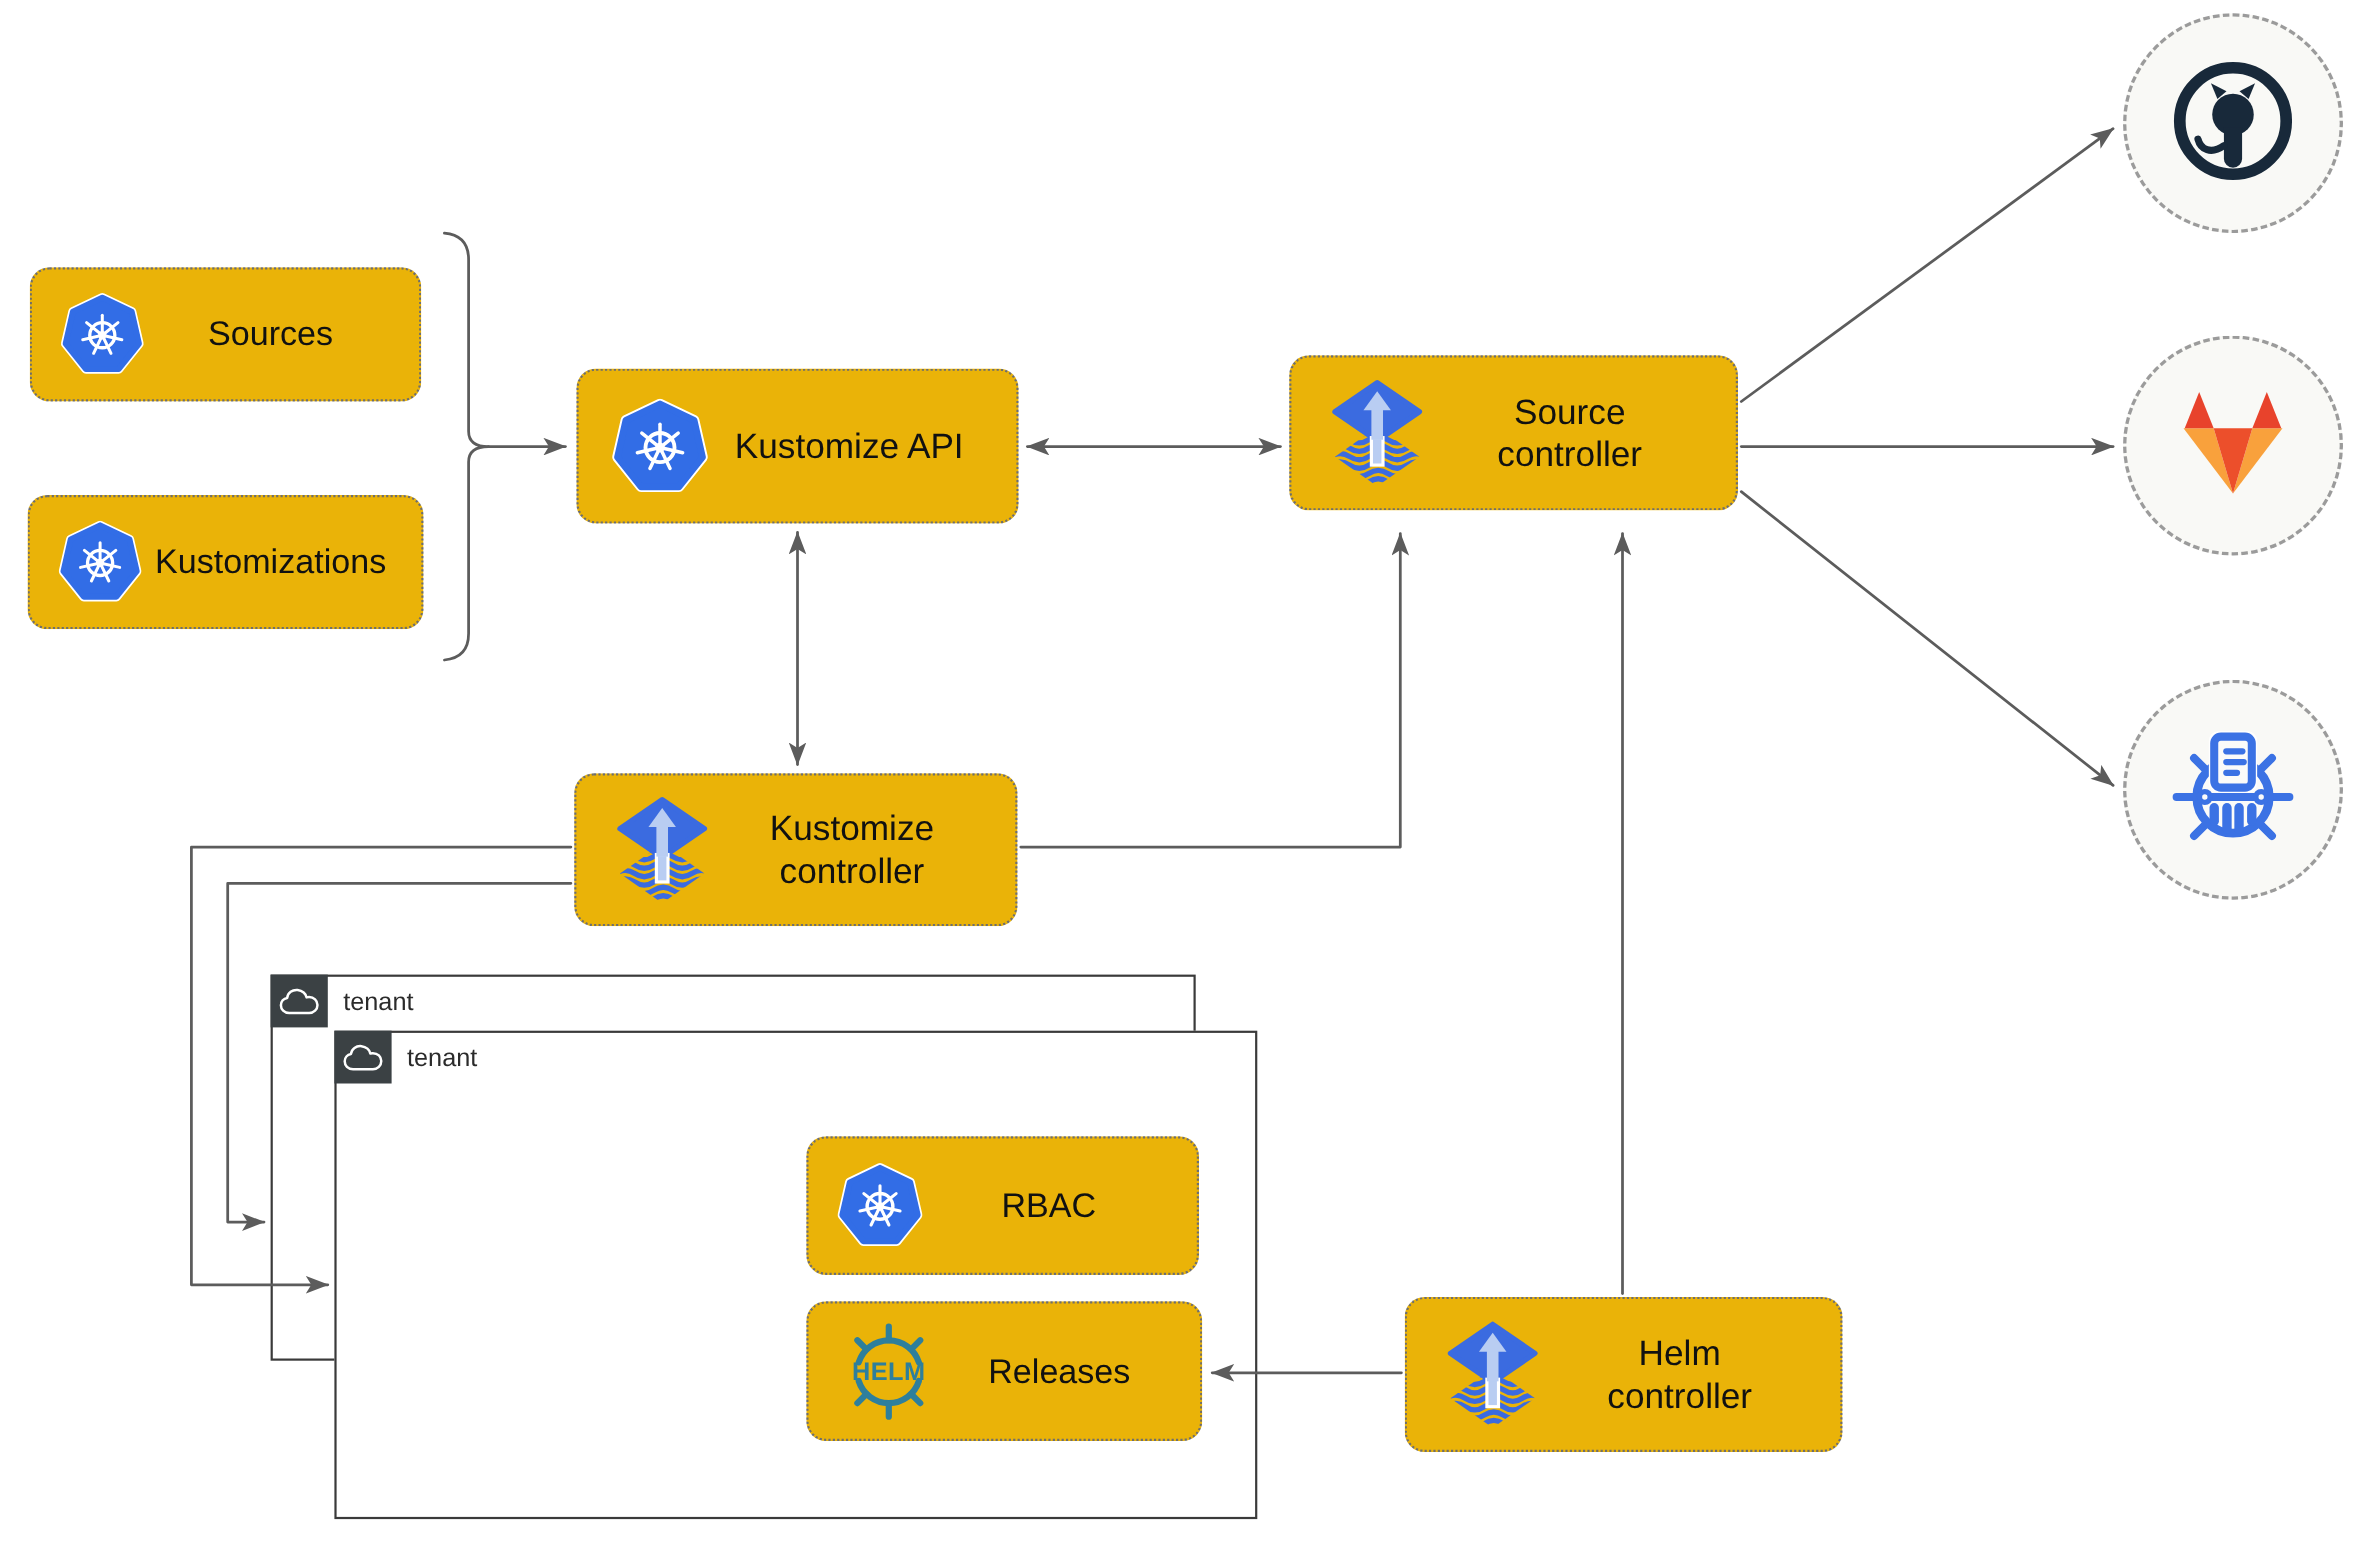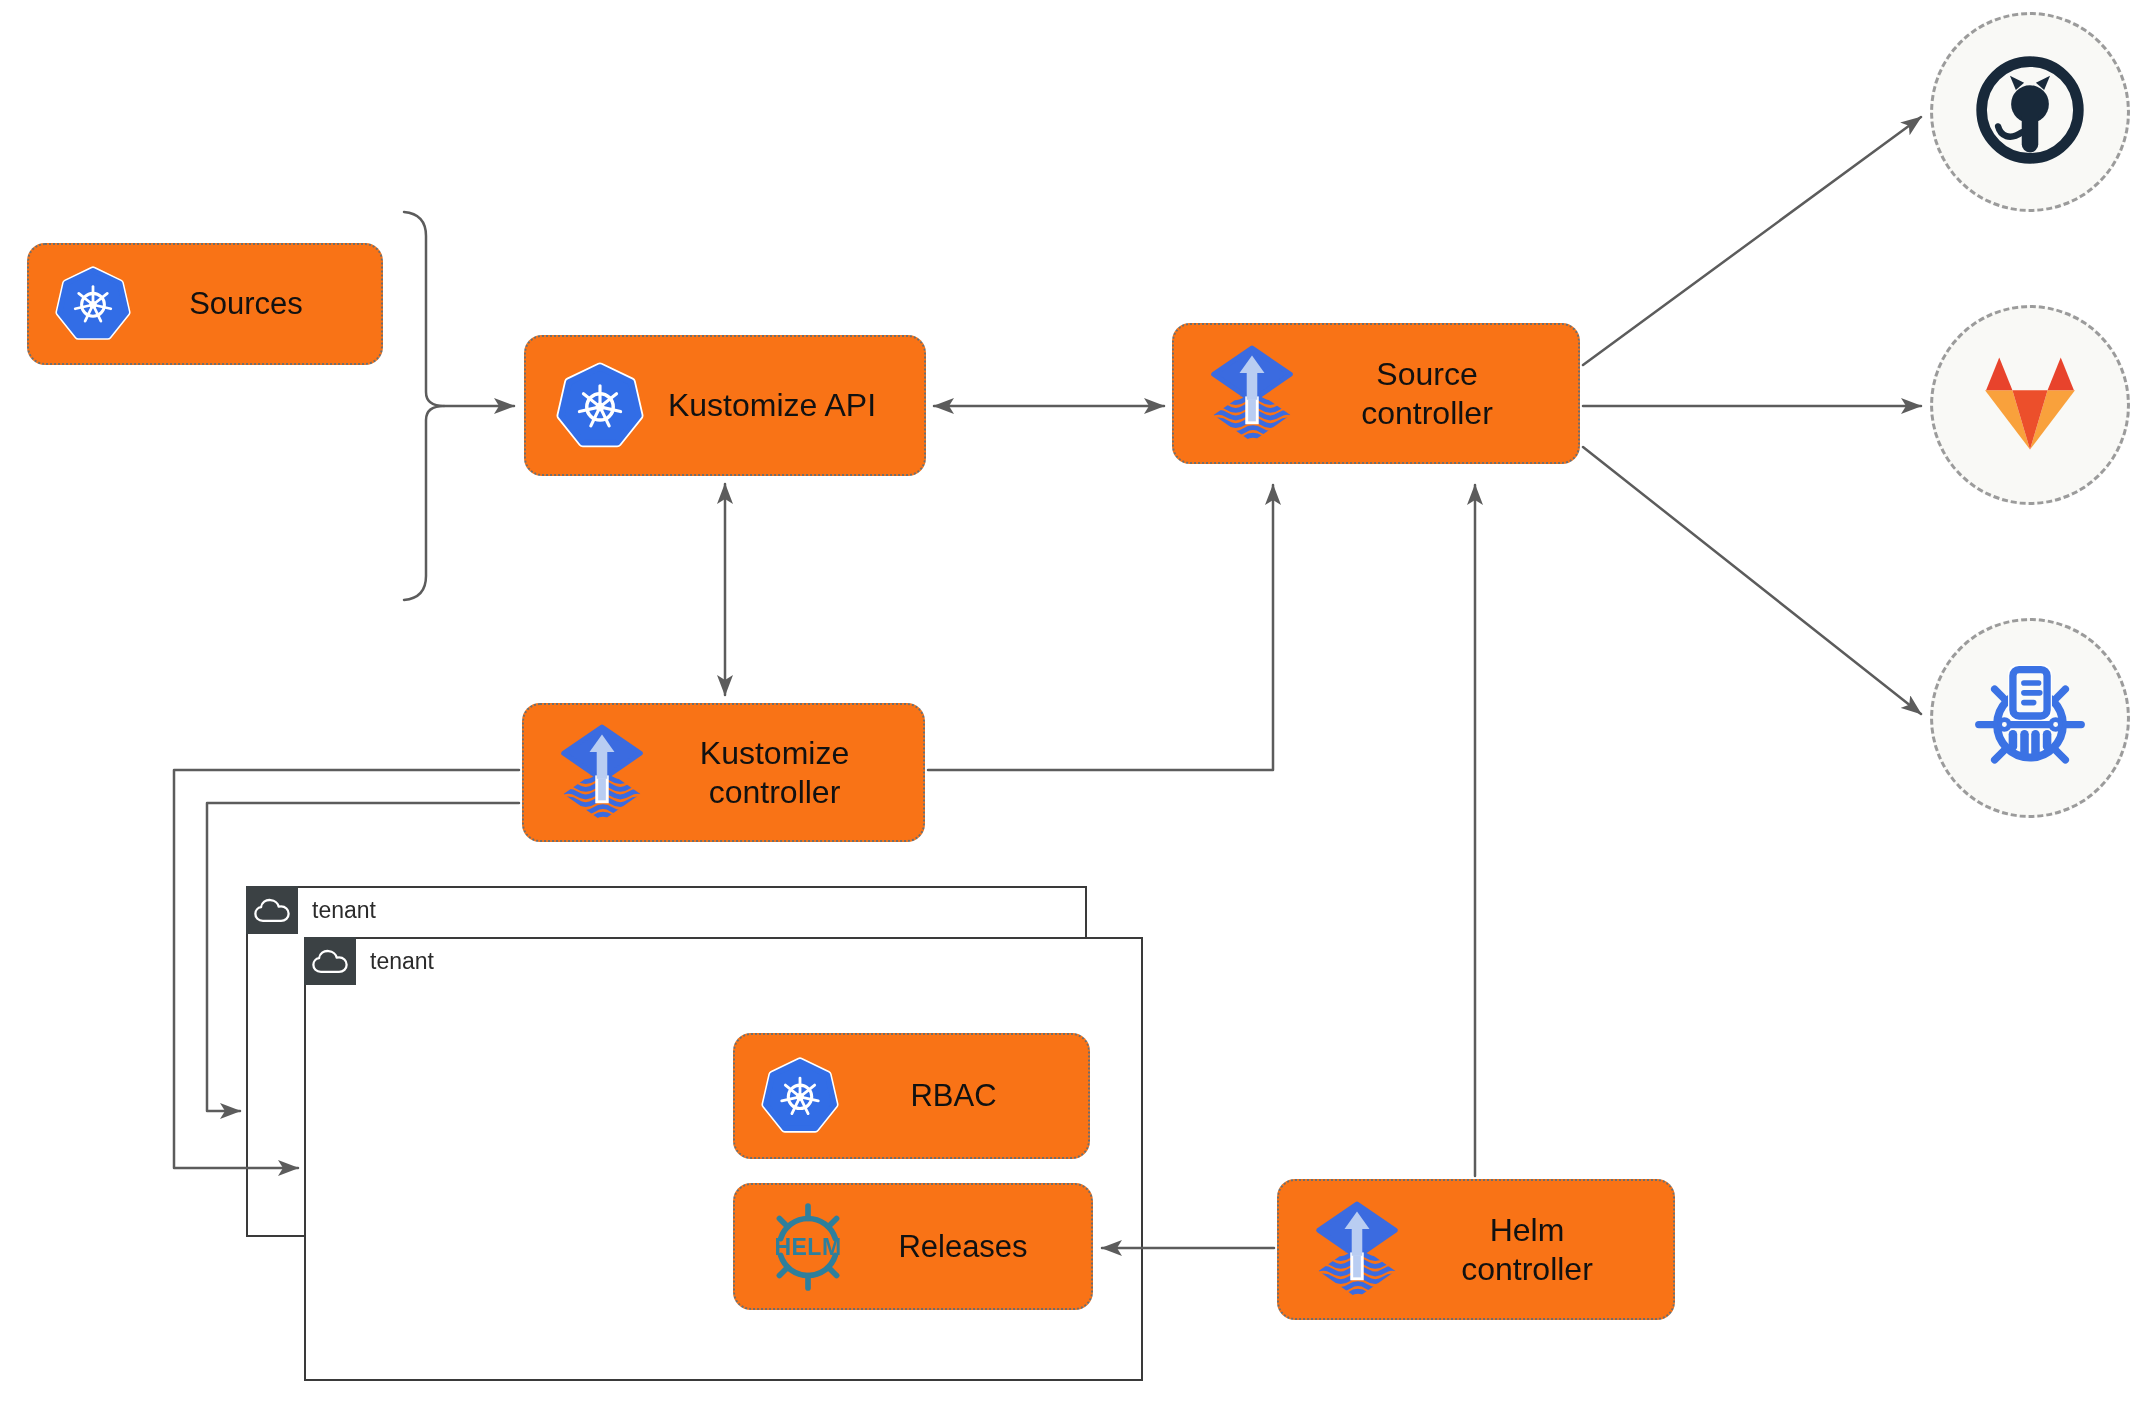--- a/index.html
+++ b/index.html
@@ -2,21 +2,21 @@
 <html><head>
 <meta charset="utf-8">
 <style>
   html,body{margin:0;padding:0;background:#ffffff;}
   body{font-family:"Liberation Sans","DejaVu Sans",sans-serif;color:#111;}
   #canvas{position:relative;width:2144px;height:1407px;background:#ffffff;overflow:hidden;}
 
   
   .node{
     position:absolute;box-sizing:border-box;
-    background:#f97316;border:2px dotted #6e6e6e;border-radius:18px;
+    background:#eab308;border:2px dotted #6e6e6e;border-radius:18px;
     display:flex;align-items:center;padding:0 26px;gap:6px;
   }
   .node .icon{flex:0 0 auto;display:flex;align-items:center;justify-content:center;}
   .node .lbl{flex:1 1 auto;text-align:center;font-size:31px;color:#111;line-height:1.2;}
   .node .lbl.big{font-size:32px;}
 
   
   .tenant{
     position:absolute;box-sizing:border-box;background:#ffffff;
     border:2px solid #3a3a3a;
@@ -142,20 +142,28 @@
 
   <div class="node z3" style="left:27px;top:243px;width:356px;height:122px">
     <span class="icon">
       <svg width="76" height="76">
           <use href="#sym-k8s"></use>
         </svg>
       </span>
     <span class="lbl">Sources</span>
   </div>
 
+  <div class="node z3" style="left:25px;top:450px;width:360px;height:122px">
+    <span class="icon">
+      <svg width="76" height="76">
+          <use href="#sym-k8s"></use>
+        </svg>
+      </span>
+    <span class="lbl">Kustomizations</span>
+  </div>
 
   <div class="node z3" style="left:524px;top:335px;width:402px;height:141px;padding:0 30px">
     <span class="icon">
       <svg width="88" height="88">
           <use href="#sym-k8s"></use>
         </svg>
       </span>
     <span class="lbl big">Kustomize API</span>
   </div>
 

